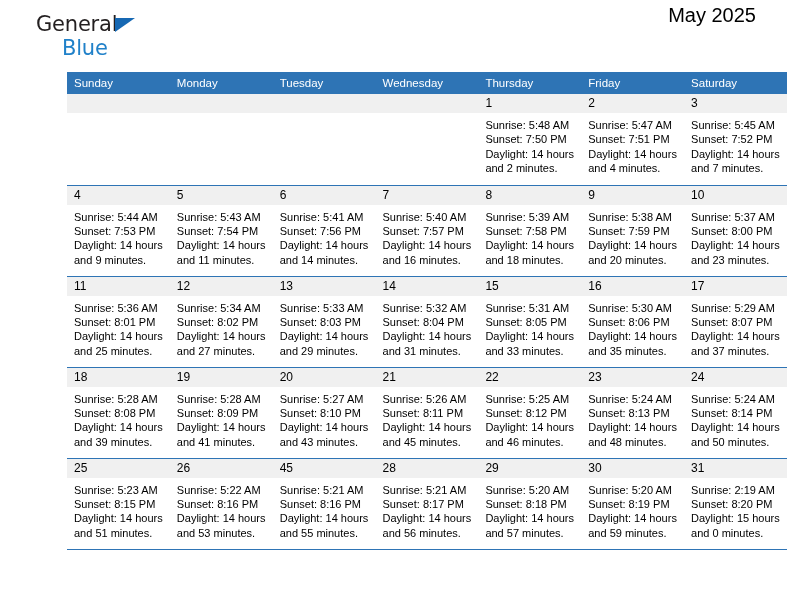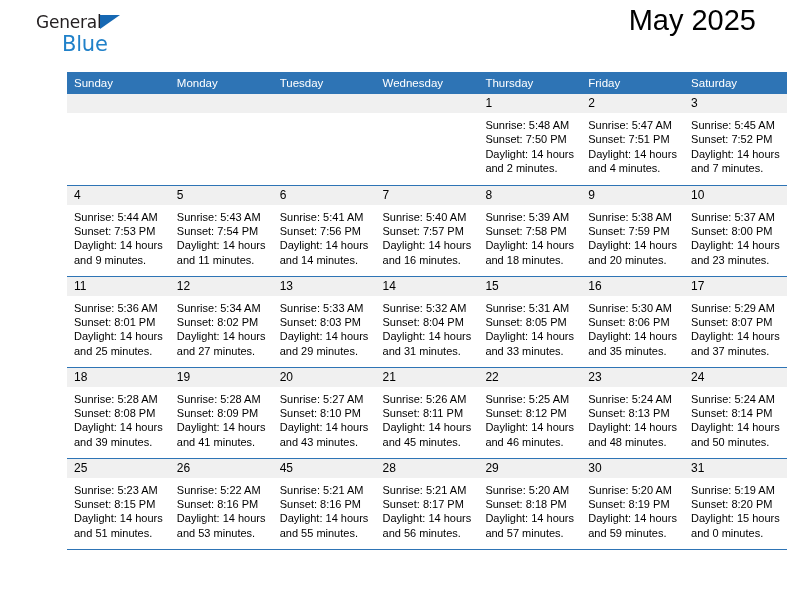--- a/index.html
+++ b/index.html
@@ -31,21 +31,21 @@
     justify-content: space-between;
   }
   .brand {
     padding-top: 14px;
     line-height: 1;
     user-select: none;
   }
   .brand-row1 {
     position: relative;
     display: inline-block;
-    font-size: 17px;
+    font-size: 21px;
     letter-spacing: -0.2px;
     color: #231f20;
     font-family: "DejaVu Sans", sans-serif;
   }
   .brand-tri {
     display: inline-block;
     vertical-align: -1px;
     margin-left: -2px;
     width: 0;
     height: 0;
@@ -58,21 +58,21 @@
     font-size: 21px;
     color: #2081c9;
     font-family: "DejaVu Sans", sans-serif;
     letter-spacing: -0.2px;
   }
   .titles {
     text-align: right;
     padding-top: 4px;
   }
   .cal-title {
-    font-size: 29px;
+    font-size: 20px;
     font-weight: normal;
     color: #000;
     line-height: 1.15;
     white-space: nowrap;
   }
   .cal-subtitle {
     margin-top: 9px;
     font-size: 14.5px;
     color: #000;
     white-space: nowrap;
@@ -441,21 +441,21 @@
             <div class="info">
               <div>Sunrise: 5:20 AM</div>
               <div>Sunset: 8:19 PM</div>
               <div>Daylight: 14 hours</div>
               <div>and 59 minutes.</div>
             </div>
           </td>
           <td>
             <div class="daynum">31</div>
             <div class="info">
-              <div>Sunrise: 5:19 AM</div>
+              <div>Sunrise: 2:19 AM</div>
               <div>Sunset: 8:20 PM</div>
               <div>Daylight: 15 hours</div>
               <div>and 0 minutes.</div>
             </div>
           </td>
         </tr>
       </tbody>
   </table>
 
 </div>

